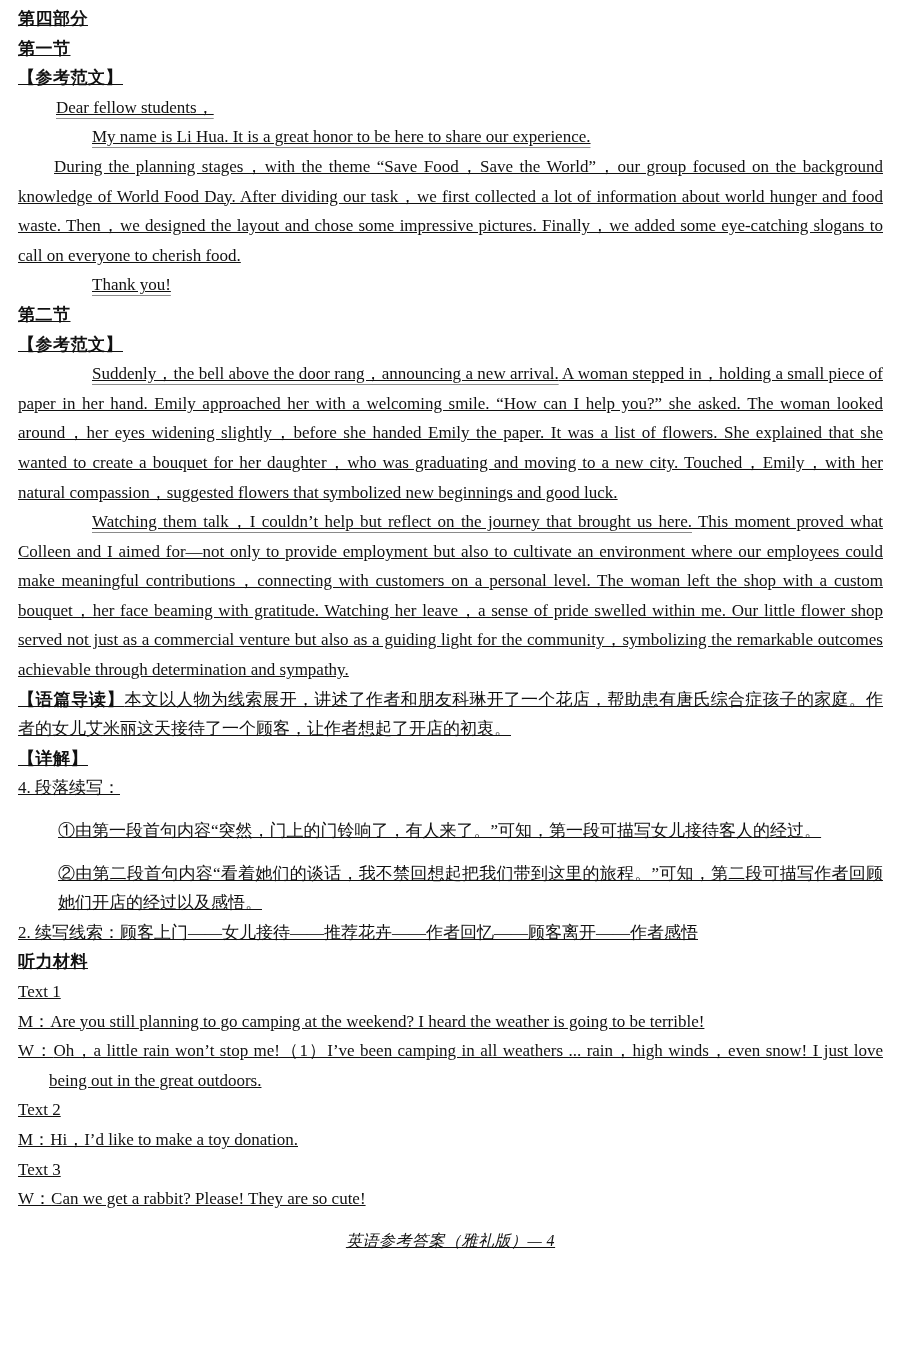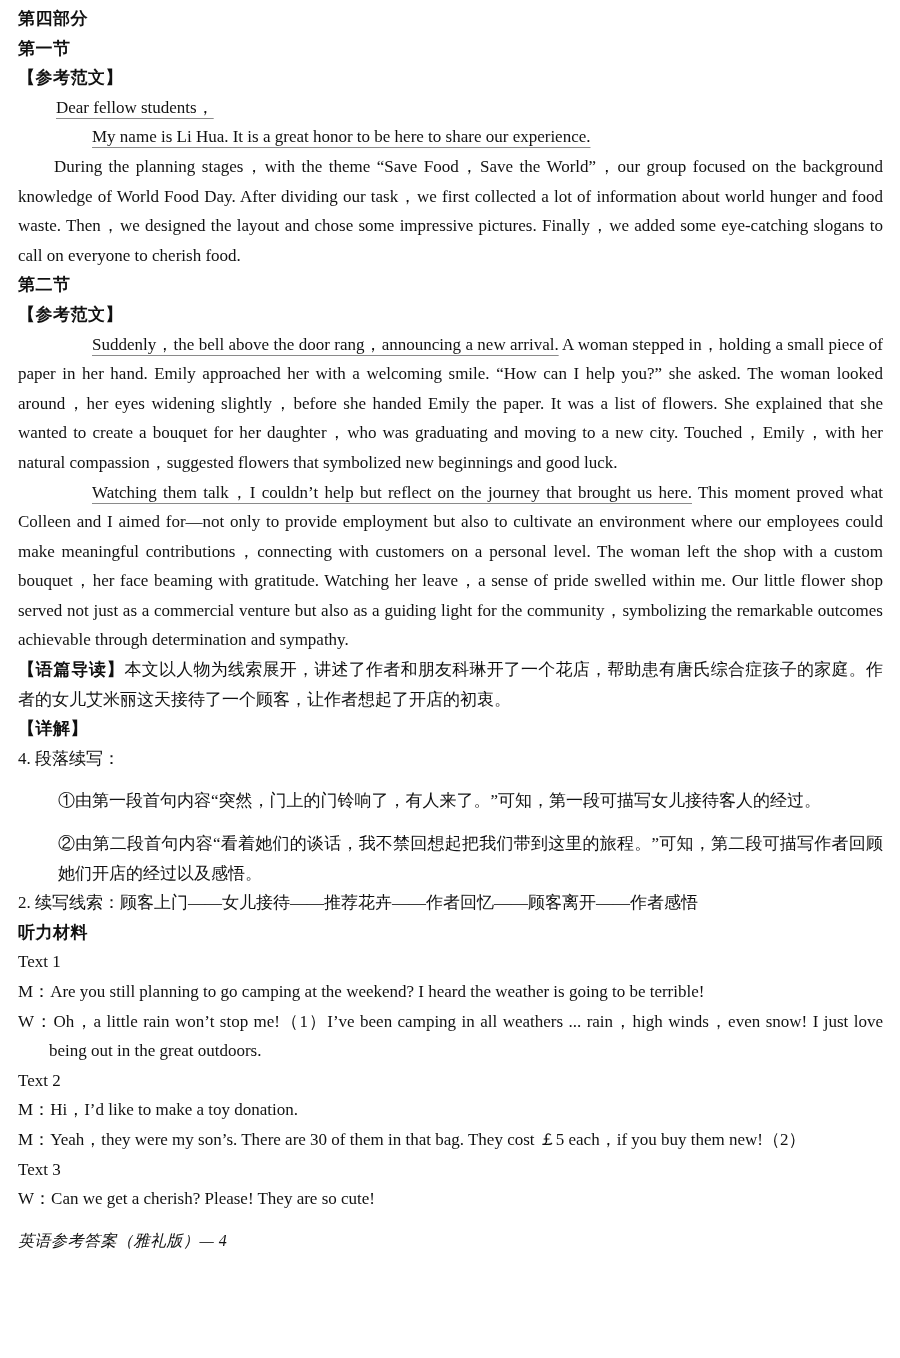--- a/index.html
+++ b/index.html
@@ -9,20 +9,21 @@
     color:#111;
     -webkit-font-smoothing:antialiased;
     overflow:hidden;
   }
   .page{
     box-sizing:border-box;
     width:900px;height:1358px;
     padding:4px 17px 0 18px;
     line-height:29.6px;
     font-size:17px;
+    text-decoration:underline;
   }
   p,div,h1,h2{margin:0;padding:0;font-size:17px;font-weight:normal;}
   .zh-bold{
     font-family:"Liberation Sans","DejaVu Sans",sans-serif;
     font-weight:700;
     letter-spacing:.5px;
   }
   .essay-p{
     text-align:justify;
     text-indent:36px;
@@ -49,37 +50,39 @@
     font-weight:700;
     letter-spacing:.5px;
   }
   .dialog{
     padding-left:31px;
     text-indent:-31px;
     text-align:justify;
   }
   .footer{
     margin-top:12px;
+    text-align:center;
     font-size:16px;
     font-style:italic;
     letter-spacing:.5px;
   }
 </style>
 </head>
 <body>
 
 <div class="page">
 
   <div class="zh-bold">第四部分</div>
   <div class="zh-bold">第一节</div>
   <div class="zh-bold">【参考范文】</div>
 
   <p class="essay-p no-indent"><span class="ul">Dear fellow students，</span></p>
   <p class="essay-p"><span class="ul">My name is Li Hua. It is a great honor to be here to share our experience.</span></p>
   <p class="essay-p">During the planning stages，with the theme “Save Food，Save the World”，our group focused on the background knowledge of World Food Day. After dividing our task，we first collected a lot of information about world hunger and food waste. Then，we designed the layout and chose some impressive pictures. Finally，we added some eye-catching slogans to call on everyone to cherish food.</p>
+  <p class="essay-p"><span class="ul">Thank you!</span></p>
 
   <div class="zh-bold">第二节</div>
   <div class="zh-bold">【参考范文】</div>
 
   <p class="essay-p"><span class="ul">Suddenly，the bell above the door rang，announcing a new arrival.</span><span> A woman stepped in，holding a small piece of paper in her hand. Emily approached her with a welcoming smile. “How can I help you?” she asked. The woman looked around，her eyes widening slightly，before she handed Emily the paper. It was a list of flowers. She explained that she wanted to create a bouquet for her daughter，who was graduating and moving to a new city. Touched，Emily，with her natural compassion，suggested flowers that symbolized new beginnings and good luck.</span></p>
   <p class="essay-p"><span class="ul">Watching them talk，I couldn’t help but reflect on the journey that brought us here.</span><span> This moment proved what Colleen and I aimed for—not only to provide employment but also to cultivate an environment where our employees could make meaningful contributions，connecting with customers on a personal level. The woman left the shop with a custom bouquet，her face beaming with gratitude. Watching her leave，a sense of pride swelled within me. Our little flower shop served not just as a commercial venture but also as a guiding light for the community，symbolizing the remarkable outcomes achievable through determination and sympathy.</span></p>
 
   <p class="kai"><span class="zh-bold">【语篇导读】</span><span>本文以人物为线索展开，讲述了作者和朋友科琳开了一个花店，帮助患有唐氏综合症孩子的家庭。作者的女儿艾米丽这天接待了一个顾客，让作者想起了开店的初衷。</span></p>
 
   <div class="zh-bold">【详解】</div>
@@ -90,20 +93,19 @@
   <div class="kai">2. 续写线索：顾客上门——女儿接待——推荐花卉——作者回忆——顾客离开——作者感悟</div>
 
   <div class="center-head">听力材料</div>
 
   <div>Text 1</div>
   <div class="dialog"><span>M：</span><span>Are you still planning to go camping at the weekend? I heard the weather is going to be terrible!</span></div>
   <div class="dialog"><span>W：</span><span>Oh，a little rain won’t stop me!（1）I’ve been camping in all weathers ... rain，high winds，even snow! I just love being out in the great outdoors.</span></div>
 
   <div>Text 2</div>
   <div class="dialog"><span>M：</span><span>Hi，I’d like to make a toy donation.</span></div>
-  <div class="dialog"><span>M：</span><span>Yeah，they were my son’s. There are 30 of them in that bag. They cost ￡5 each，if you buy them new!（2）</span></div>
 
   <div>Text 3</div>
-  <div class="dialog"><span>W：</span><span>Can we get a cherish? Please! They are so cute!</span></div>
+  <div class="dialog"><span>W：</span><span>Can we get a rabbit? Please! They are so cute!</span></div>
 
   <div class="footer">英语参考答案（雅礼版）— 4</div>
 
 </div>
 
 </body></html>

